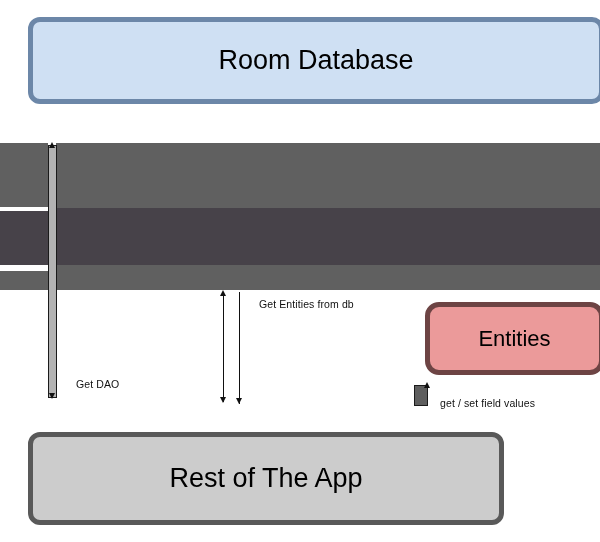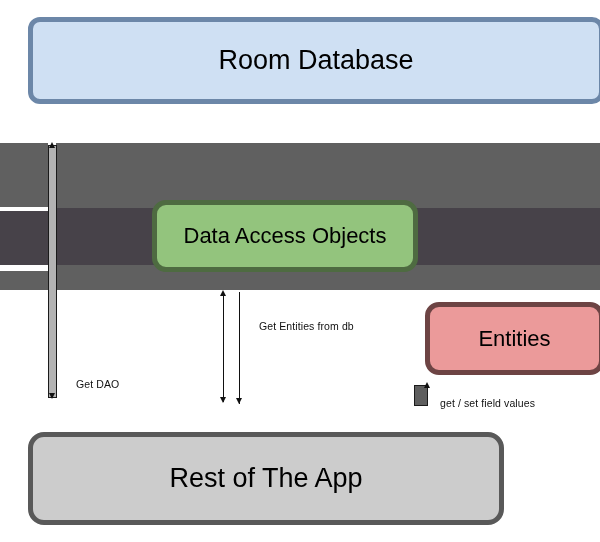--- a/index.html
+++ b/index.html
@@ -162,39 +162,38 @@
     font-size: 22px;
   }
   #node-rest-of-app {
     left: 12px;
     top: 432px;
     width: 476px;
     height: 93px;
     background: #cccccc;
     border-color: #595959;
     font-size: 27px;
-    border-radius: 16px;
   }
 
   
   .edge-label {
     position: absolute;
     font-size: 10.5px;
     color: #111111;
     white-space: pre-line;
     line-height: 1.35;
     letter-spacing: 0.1px;
   }
   #label-get-dao {
     left: 76px;
     top: 377px;
   }
   #label-get-entities {
     left: 259px;
-    top: 319px;
+    top: 297px;
   }
   #label-persist {
     left: 259px;
     top: 357px;
   }
   #label-get-set-fields {
     left: 440px;
     top: 396px;
   }
 </style>
@@ -217,21 +216,20 @@
 
   <div class="arrowhead arrow-up" id="arrow-room-up"></div>
   <div class="arrowhead arrow-down" id="arrow-room-down"></div>
   <div class="arrowhead arrow-up" id="arrow-dao-up"></div>
   <div class="arrowhead arrow-down" id="arrow-dao-down"></div>
   <div class="arrowhead arrow-down" id="arrow-ent-down"></div>
   <div class="arrowhead arrow-up" id="arrow-field-up"></div>
 
   <div class="node" id="node-room-database">Room Database</div>
 
-  <div class="node" id="node-dao">Data Access Objects</div>
 
   <div class="node" id="node-entities">Entities</div>
 
   <div class="node" id="node-rest-of-app">Rest of The App</div>
 
   <div class="edge-label" id="label-get-dao">Get DAO</div>
 
   <div class="edge-label" id="label-get-entities">Get Entities from db</div>
 
 

